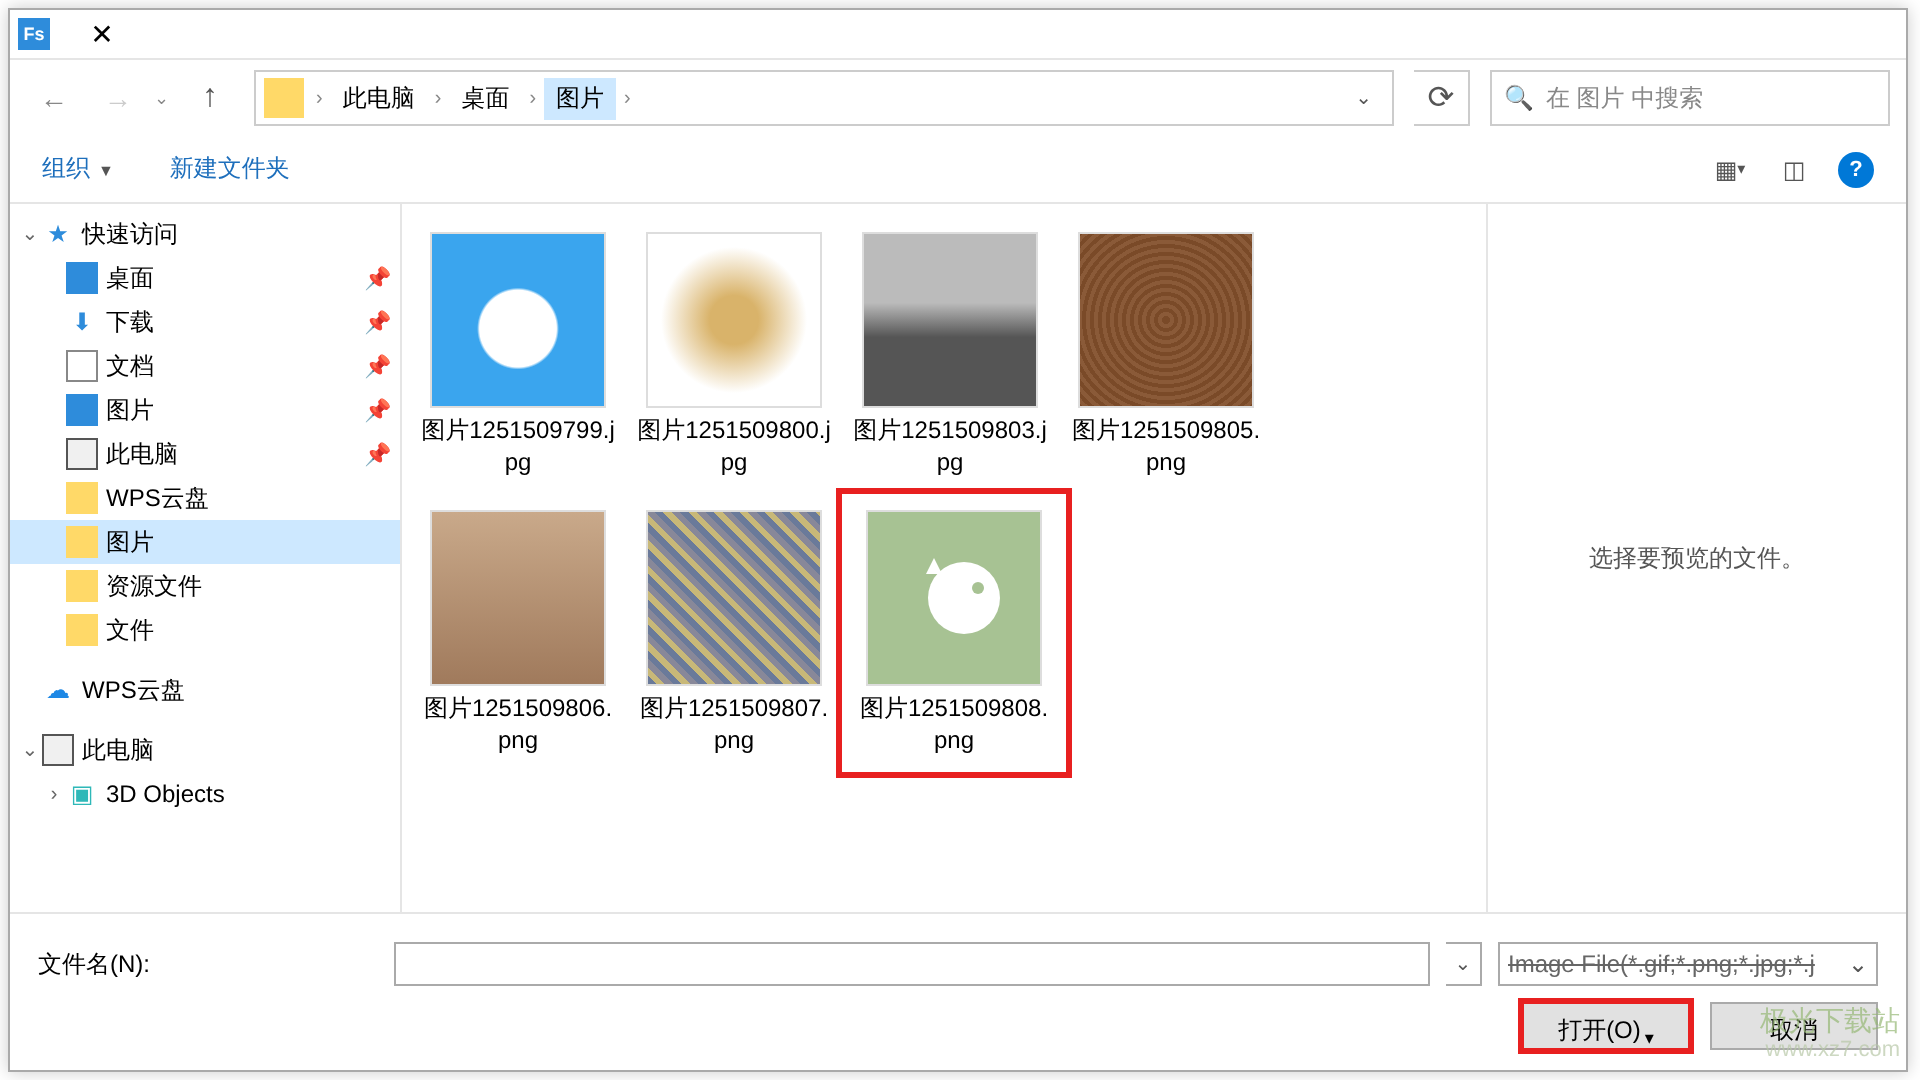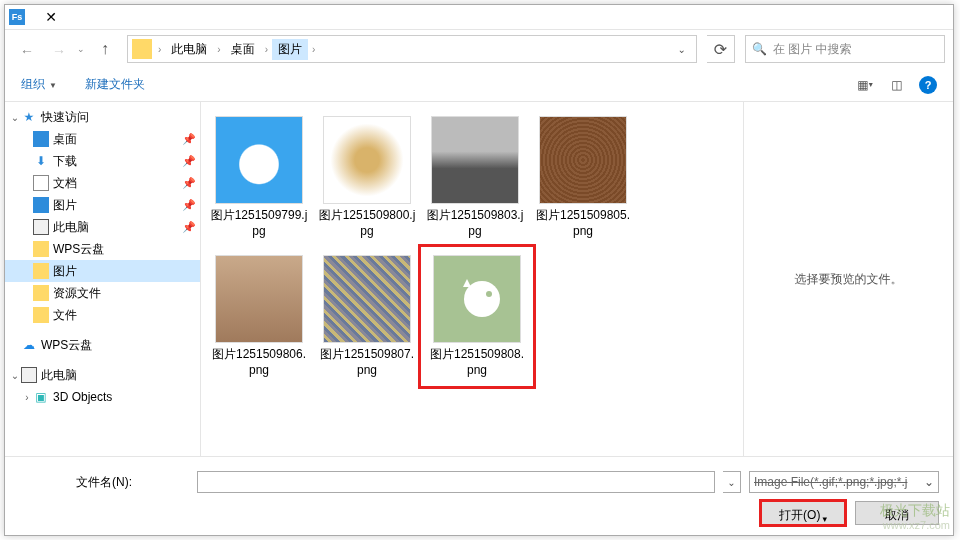--- a/index.html
+++ b/index.html
@@ -52,21 +52,21 @@
 .file-grid { flex: 1; padding: 10px 6px; display: flex; flex-wrap: wrap; align-content: flex-start; gap: 8px 4px; overflow:auto; }
 .file-item { width: 104px; display: flex; flex-direction: column; align-items: center; font-size: 12px; text-align: center; cursor: pointer; padding: 4px 2px; }
 .thumb { width: 88px; height: 88px; display:flex;align-items:center;justify-content:center; border:1px solid #ddd; }
 .fname { margin-top: 4px; line-height: 1.3; word-break: break-all; }
 .highlight-box { border: 3px solid #e82020; padding: 4px; margin: -7px -5px 0 -5px; }
 
 .preview-pane { width: 210px; border-left: 1px solid #e5e5e5; display:flex;align-items:center;justify-content:center;font-size:12px;color:#555; }
 
 .bottom-area { border-top: 1px solid #e5e5e5; padding: 14px 14px 10px 14px; }
 .filename-row { display: flex; align-items: center; gap: 8px; margin-bottom: 8px; }
-.fn-label { font-size: 12px; width: 170px; text-align: center; }
+.fn-label { font-size: 12px; width: 170px; text-align: left; }
 .fn-input { flex: 1; height: 22px; border: 1px solid #aaa; padding: 0 4px; font-size:12px; }
 .fn-arrow { width:18px; height:22px; border:1px solid #aaa; border-left:none; display:flex;align-items:center;justify-content:center;font-size:10px;color:#555; }
 .filter-select { width: 190px; height: 22px; border: 1px solid #aaa; font-size: 12px; padding: 0 4px; display:flex;align-items:center; text-decoration: line-through; color:#666; position:relative; }
 .filter-select::after { content: "⌄"; position:absolute; right:4px; color:#555; }
 .button-row { display: flex; justify-content: flex-end; gap: 10px; }
 .btn { width: 84px; height: 24px; border: 1px solid #aaa; background: #e1e1e1; font-size: 12px; cursor: pointer; display:flex;align-items:flex-end;justify-content:center; }
 .btn.primary-highlight { outline: 3px solid #e82020; outline-offset: -1px; }
 .btn.drop::after { content: " ▾"; font-size:9px; margin-left:2px; }
 
 .watermark { position: absolute; right: 10px; bottom: 8px; font-size: 11px; color: #b8c8a8; text-align: right; line-height:1.2; opacity:0.7; pointer-events:none; }

